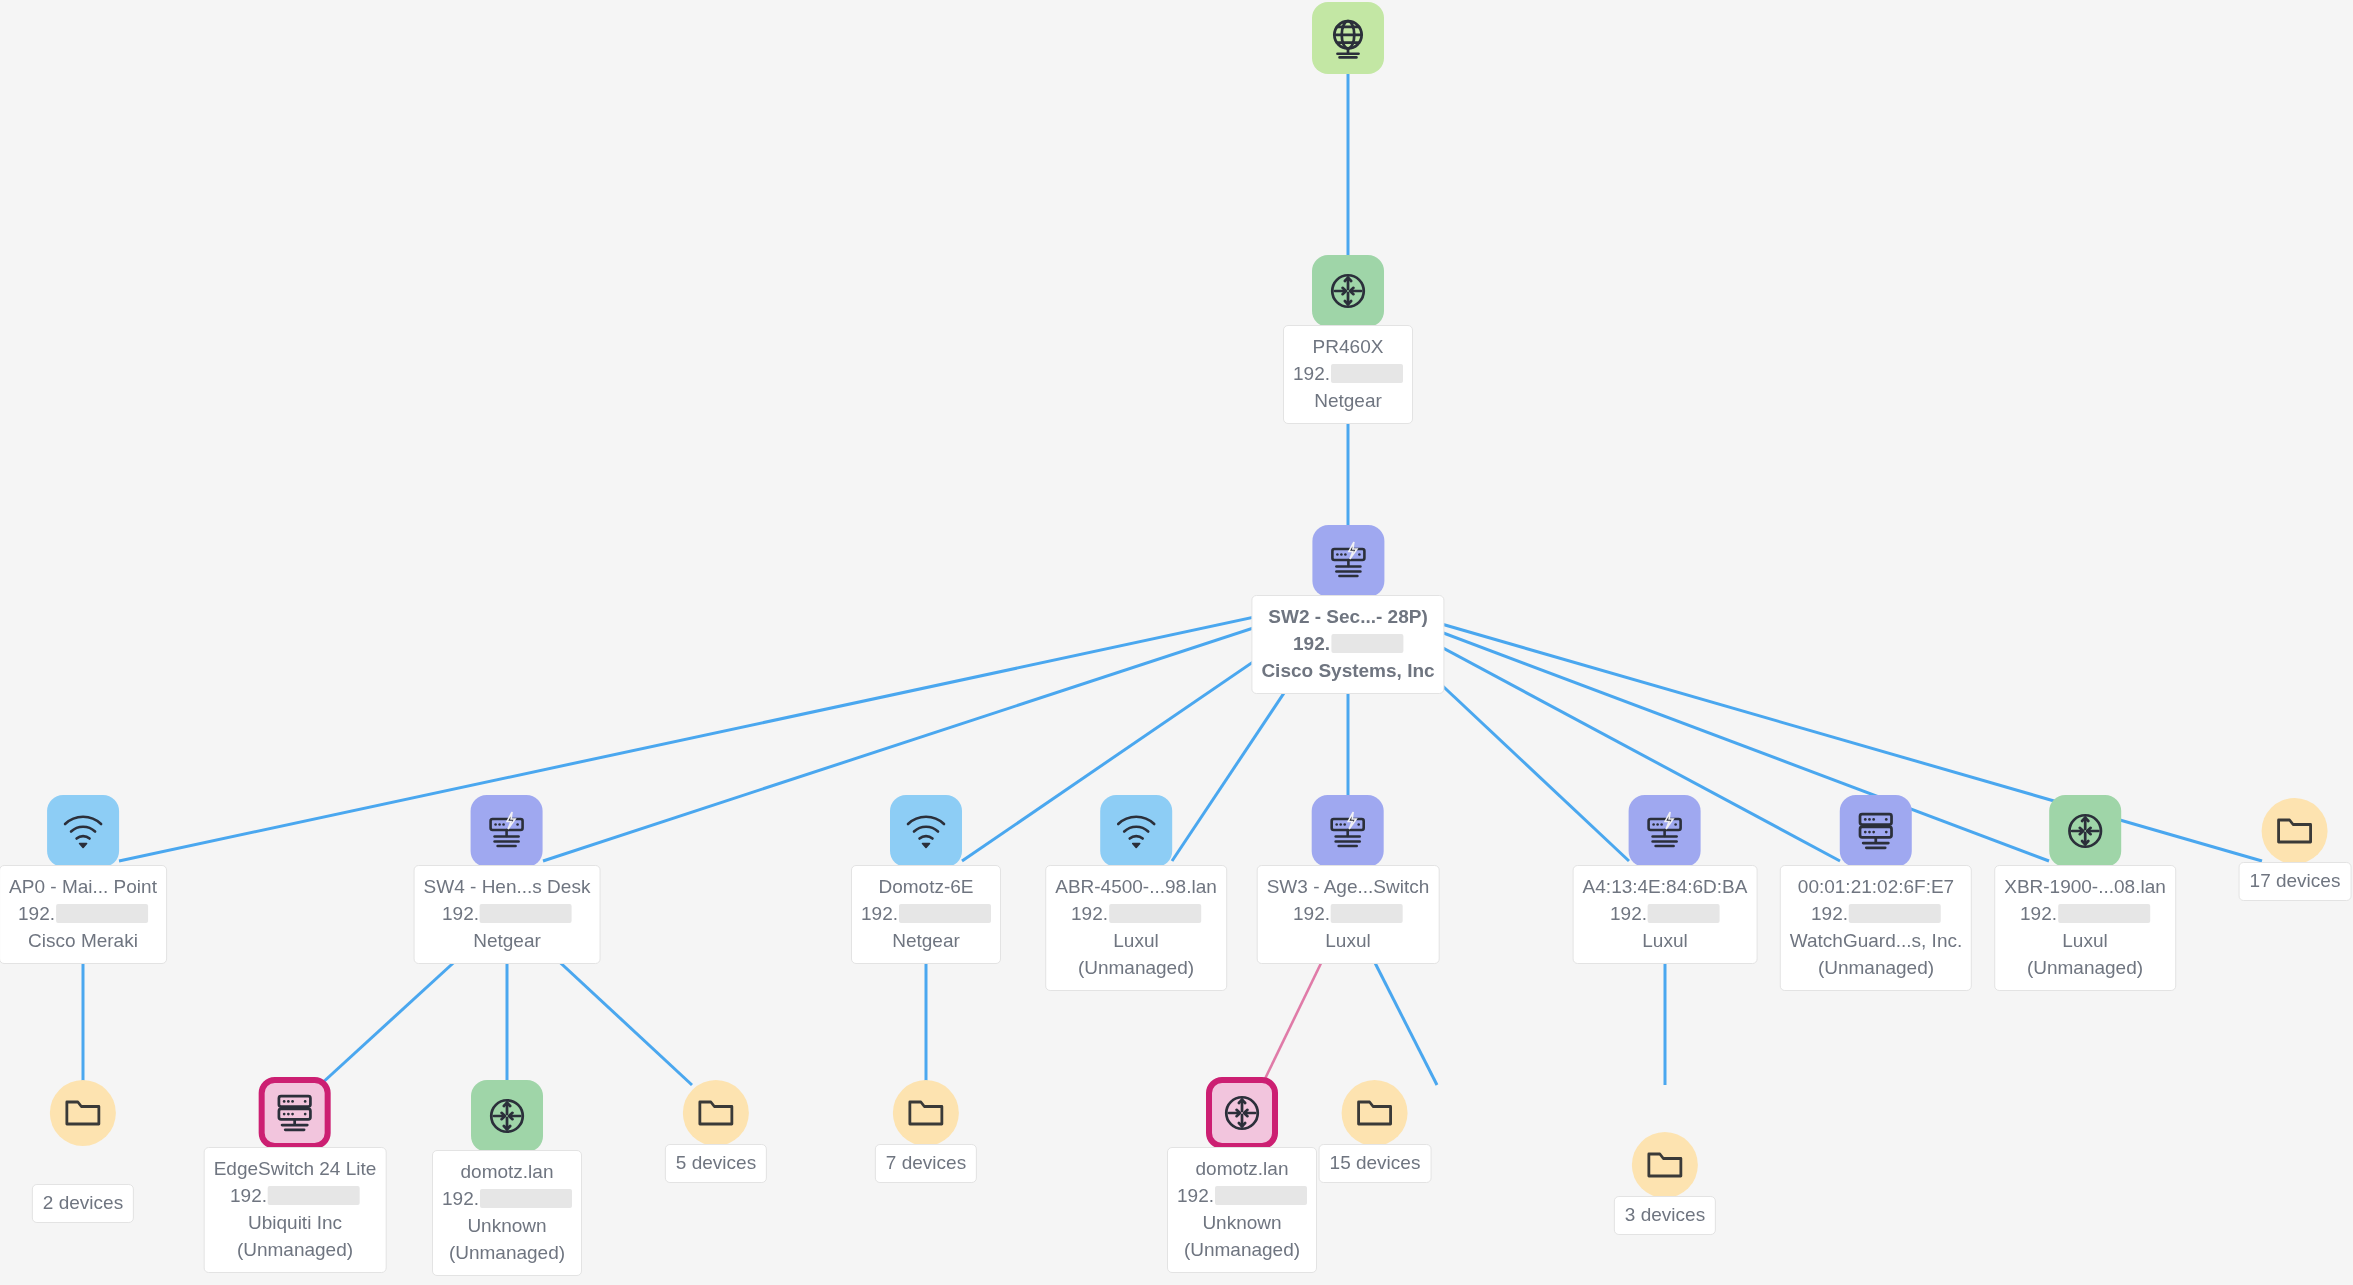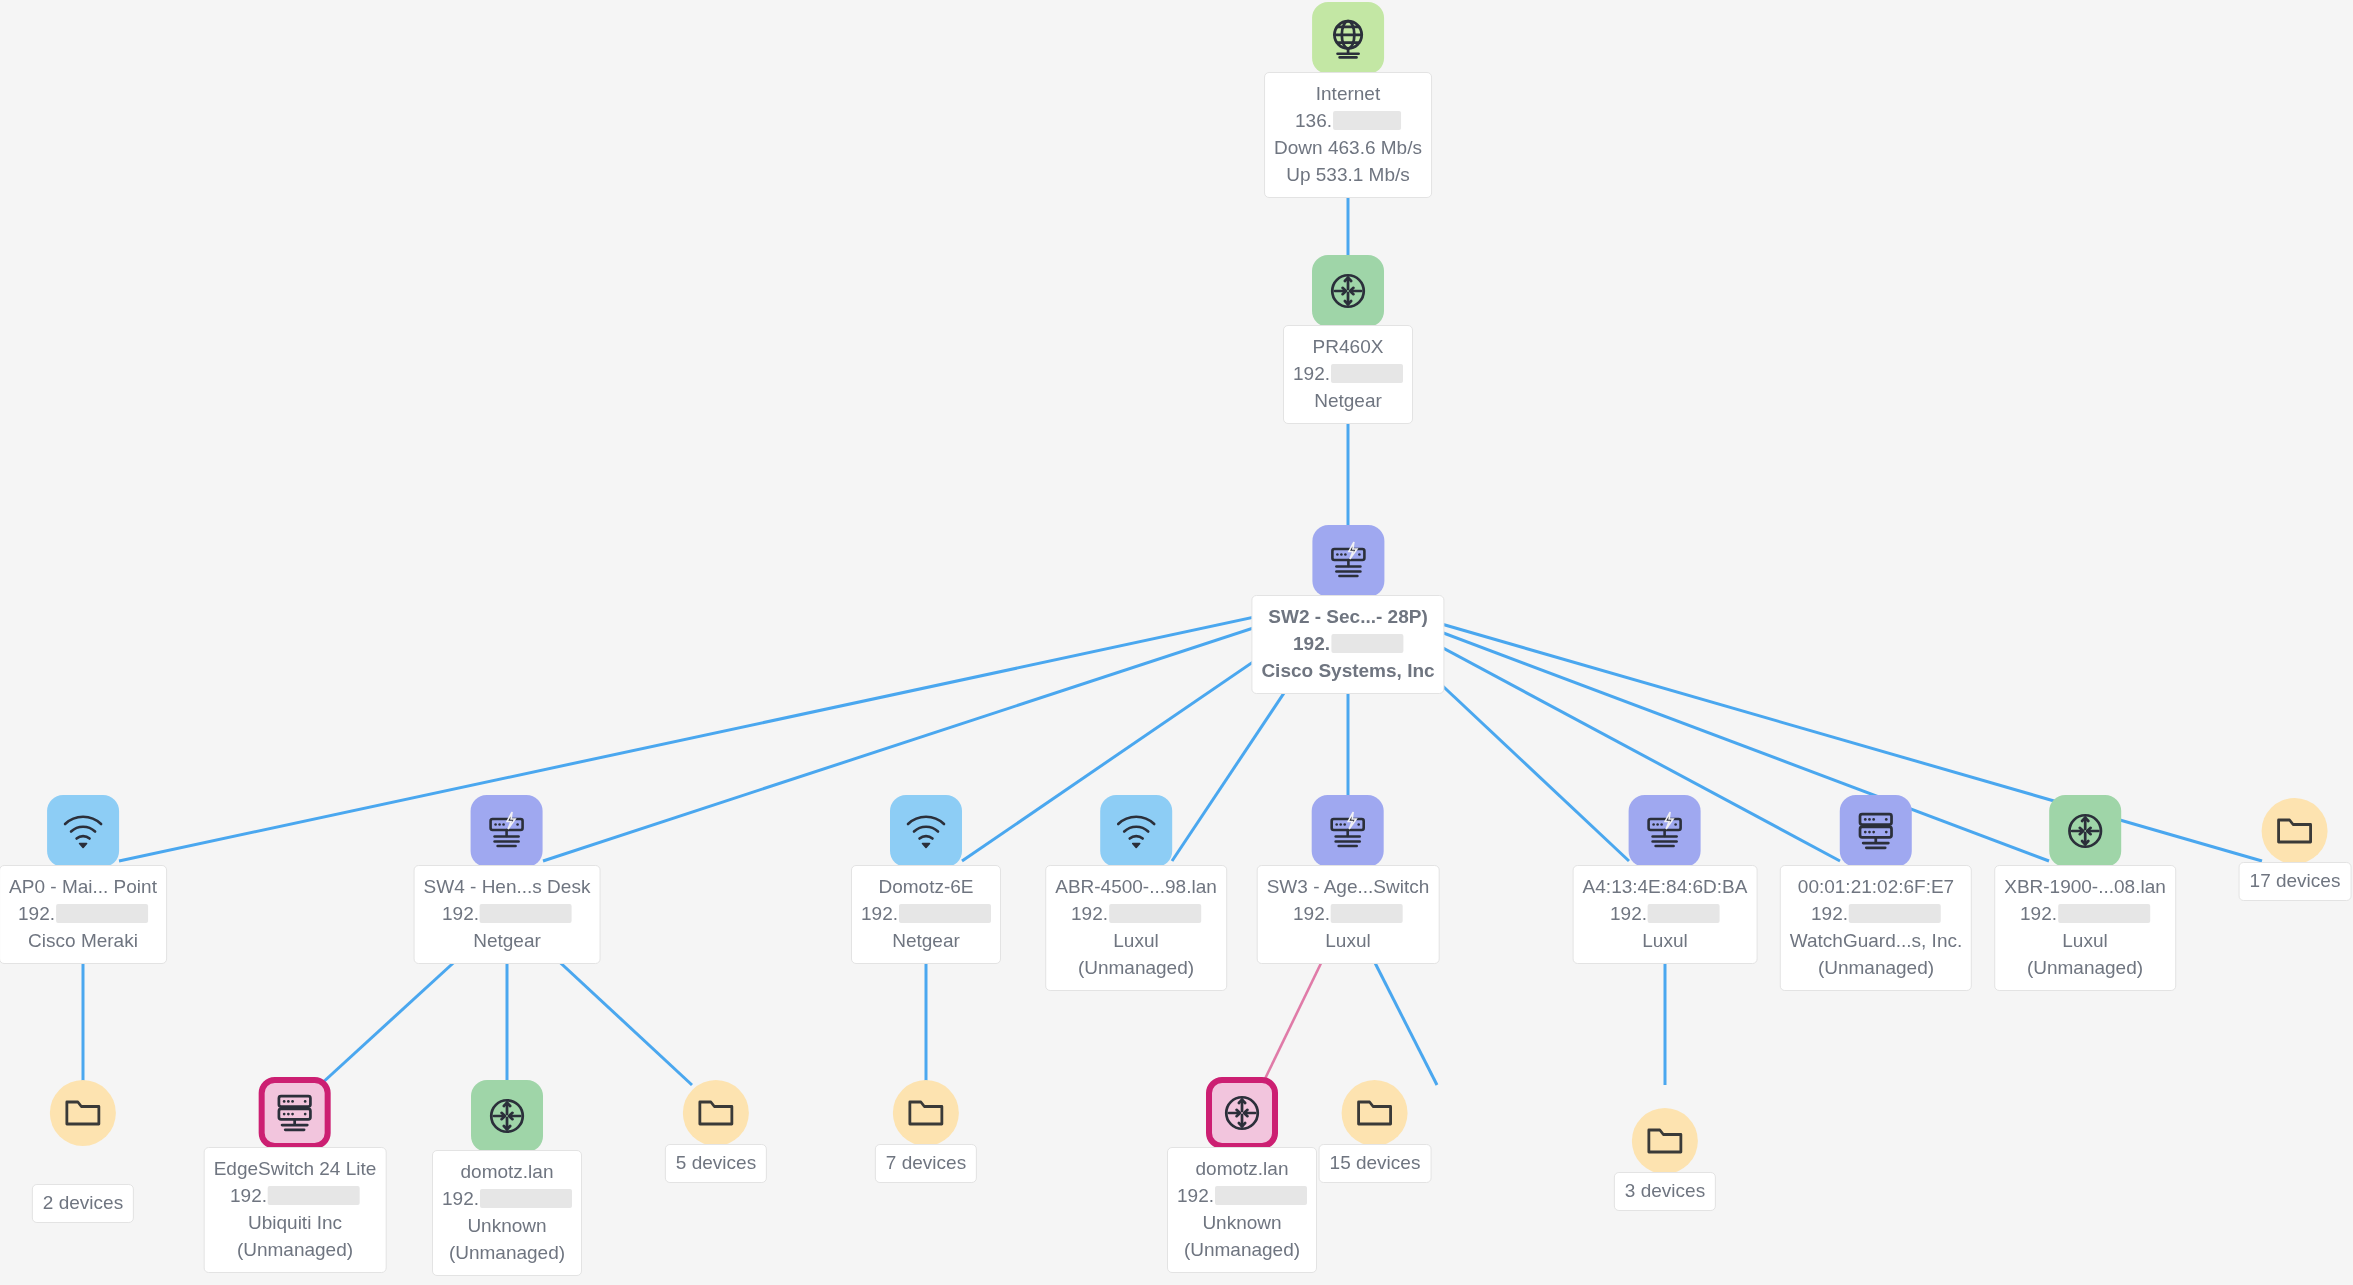--- a/index.html
+++ b/index.html
@@ -114,26 +114,20 @@
             <circle cx="20" cy="17" r="13" stroke="#2b2f3a" fill="none" stroke-width="2.6" stroke-linecap="round" stroke-linejoin="round"></circle>
             <ellipse cx="20" cy="17" rx="6" ry="13" stroke="#2b2f3a" fill="none" stroke-width="2.6" stroke-linecap="round" stroke-linejoin="round"></ellipse>
             <line x1="7" y1="17" x2="33" y2="17" stroke="#2b2f3a" fill="none" stroke-width="2.6" stroke-linecap="round" stroke-linejoin="round"></line>
             <line x1="9.5" y1="9.5" x2="30.5" y2="9.5" stroke="#2b2f3a" fill="none" stroke-width="2.6" stroke-linecap="round" stroke-linejoin="round"></line>
             <line x1="9.5" y1="24.5" x2="30.5" y2="24.5" stroke="#2b2f3a" fill="none" stroke-width="2.6" stroke-linecap="round" stroke-linejoin="round"></line>
             <line x1="20" y1="30" x2="20" y2="35" stroke="#2b2f3a" fill="none" stroke-width="2.6" stroke-linecap="round" stroke-linejoin="round"></line>
             <line x1="10" y1="35" x2="30" y2="35" stroke="#2b2f3a" fill="none" stroke-width="2.6" stroke-linecap="round" stroke-linejoin="round"></line>
             <line x1="12" y1="38.5" x2="28" y2="38.5" stroke="#2b2f3a" fill="none" stroke-width="2.6" stroke-linecap="round" stroke-linejoin="round"></line>
           </svg>
         </div>
-        <div class="node-label">
-          <span class="lbl-line">Internet</span>
-          <span class="lbl-ip"><span>136.</span><span class="ip-mask" style="width: 68px;"></span></span>
-          <span class="lbl-line">Down 463.6 Mb/s</span>
-          <span class="lbl-line">Up 533.1 Mb/s</span>
-        </div>
       </div>
       <div class="node" style="left: 1348px; top: 255px;">
         <div class="node-icon" style="background: rgb(159, 213, 168);">
           <svg width="42" height="42" viewBox="0 0 40 40">
             <circle cx="20" cy="20" r="15" stroke="#2b2f3a" fill="none" stroke-width="2.6" stroke-linecap="round" stroke-linejoin="round"></circle>
             <line x1="20" y1="7.5" x2="20" y2="18" stroke="#2b2f3a" fill="none" stroke-width="2.6" stroke-linecap="round" stroke-linejoin="round"></line>
             <polyline points="17,10.5 20,7.2 23,10.5" stroke="#2b2f3a" fill="none" stroke-width="2.6" stroke-linecap="round" stroke-linejoin="round"></polyline>
             <line x1="20" y1="22" x2="20" y2="32.5" stroke="#2b2f3a" fill="none" stroke-width="2.6" stroke-linecap="round" stroke-linejoin="round"></line>
             <polyline points="17,29.5 20,32.8 23,29.5" stroke="#2b2f3a" fill="none" stroke-width="2.6" stroke-linecap="round" stroke-linejoin="round"></polyline>
             <line x1="7.5" y1="20" x2="18" y2="20" stroke="#2b2f3a" fill="none" stroke-width="2.6" stroke-linecap="round" stroke-linejoin="round"></line>
@@ -434,21 +428,21 @@
       <div class="node" style="left: 1375px; top: 1080px; justify-content: flex-end;">
         <div class="node-icon circle" style="background: rgb(253, 227, 176);">
           <svg width="38" height="32" viewBox="0 0 38 32">
             <path d="M3 27 L3 5 L14 5 L17.5 9.5 L35 9.5 L35 27 Z" stroke="#3a3a38" fill="none" stroke-width="2.8" stroke-linejoin="round"></path>
           </svg>
         </div>
         <div class="node-label compact">
           <span class="lbl-line">15 devices</span>
         </div>
       </div>
-      <div class="node" style="left: 1665px; top: 1108px;">
+      <div class="node" style="left: 1665px; top: 1132px;">
         <div class="node-icon circle" style="background: rgb(253, 227, 176);">
           <svg width="38" height="32" viewBox="0 0 38 32">
             <path d="M3 27 L3 5 L14 5 L17.5 9.5 L35 9.5 L35 27 Z" stroke="#3a3a38" fill="none" stroke-width="2.8" stroke-linejoin="round"></path>
           </svg>
         </div>
         <div class="node-label compact">
           <span class="lbl-line">3 devices</span>
         </div>
       </div>
     </div>

